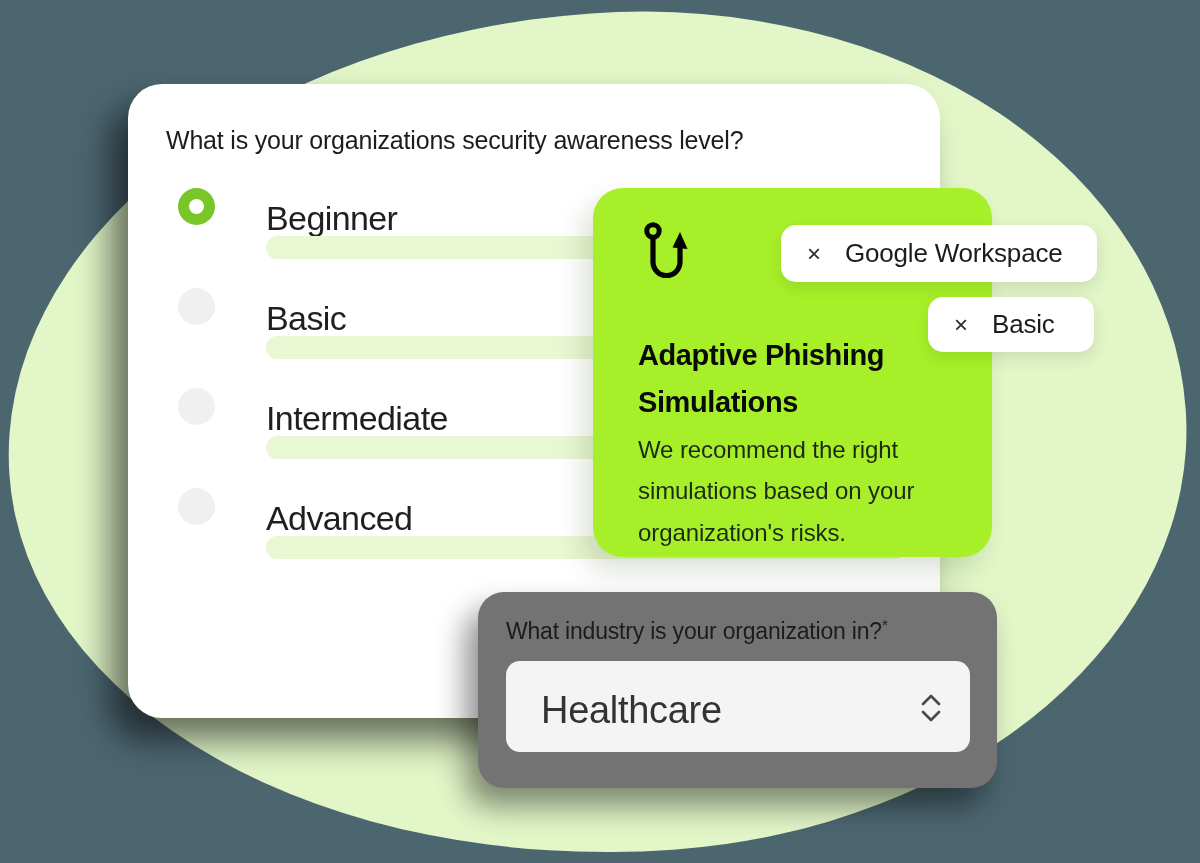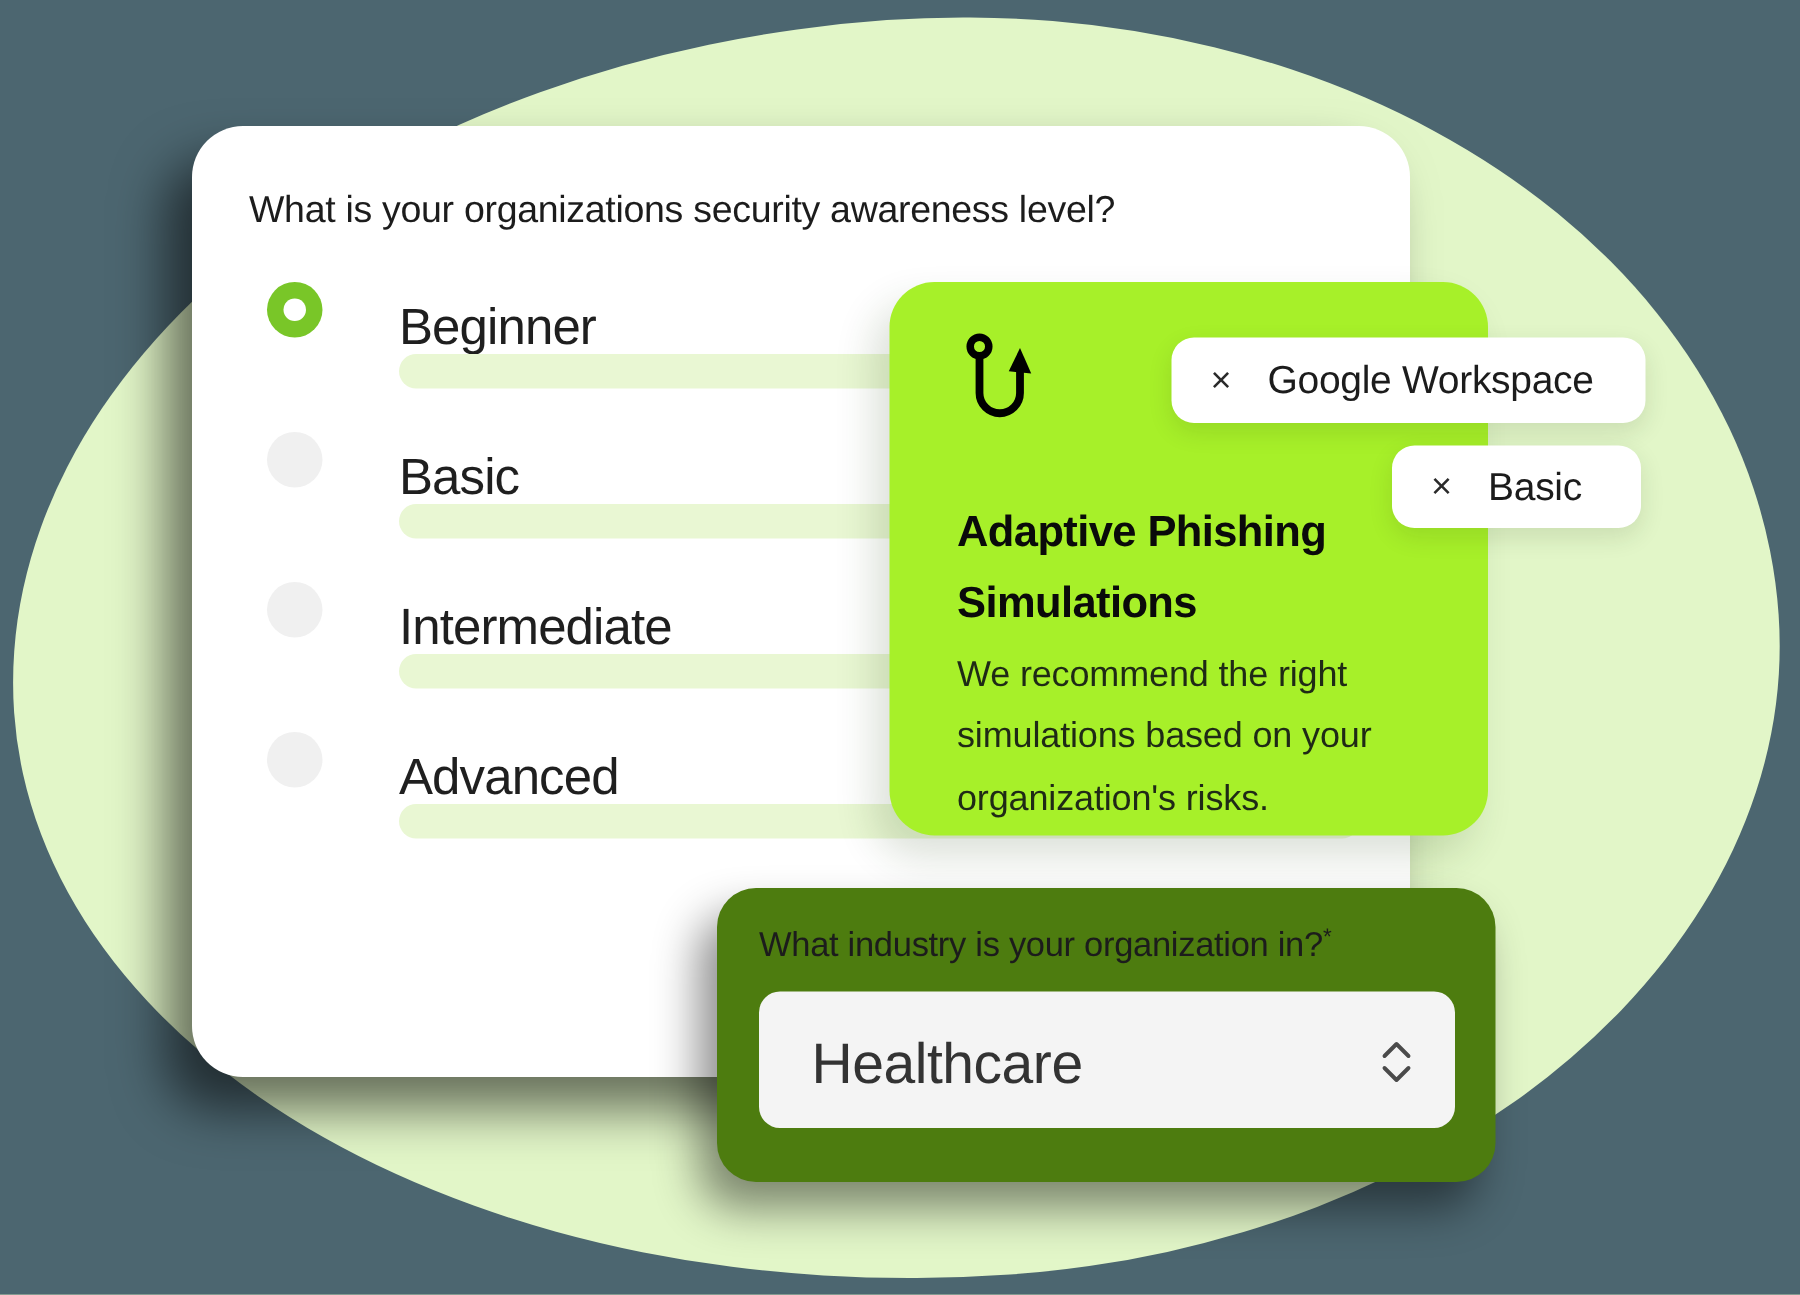--- a/index.html
+++ b/index.html
@@ -198,21 +198,21 @@
     height: 55px;
   }
 
   
   .industry-card {
     position: absolute;
     left: 478px;
     top: 592px;
     width: 519px;
     height: 196px;
-    background: #4d7c0f;
+    background: #737373;
     border-radius: 26px;
     box-shadow: -12px 18px 30px rgba(0, 0, 0, 0.45);
   }
 
   .industry-question {
     position: absolute;
     left: 28px;
     top: 24px;
     font-size: 23px;
     color: #1c1c1c;

